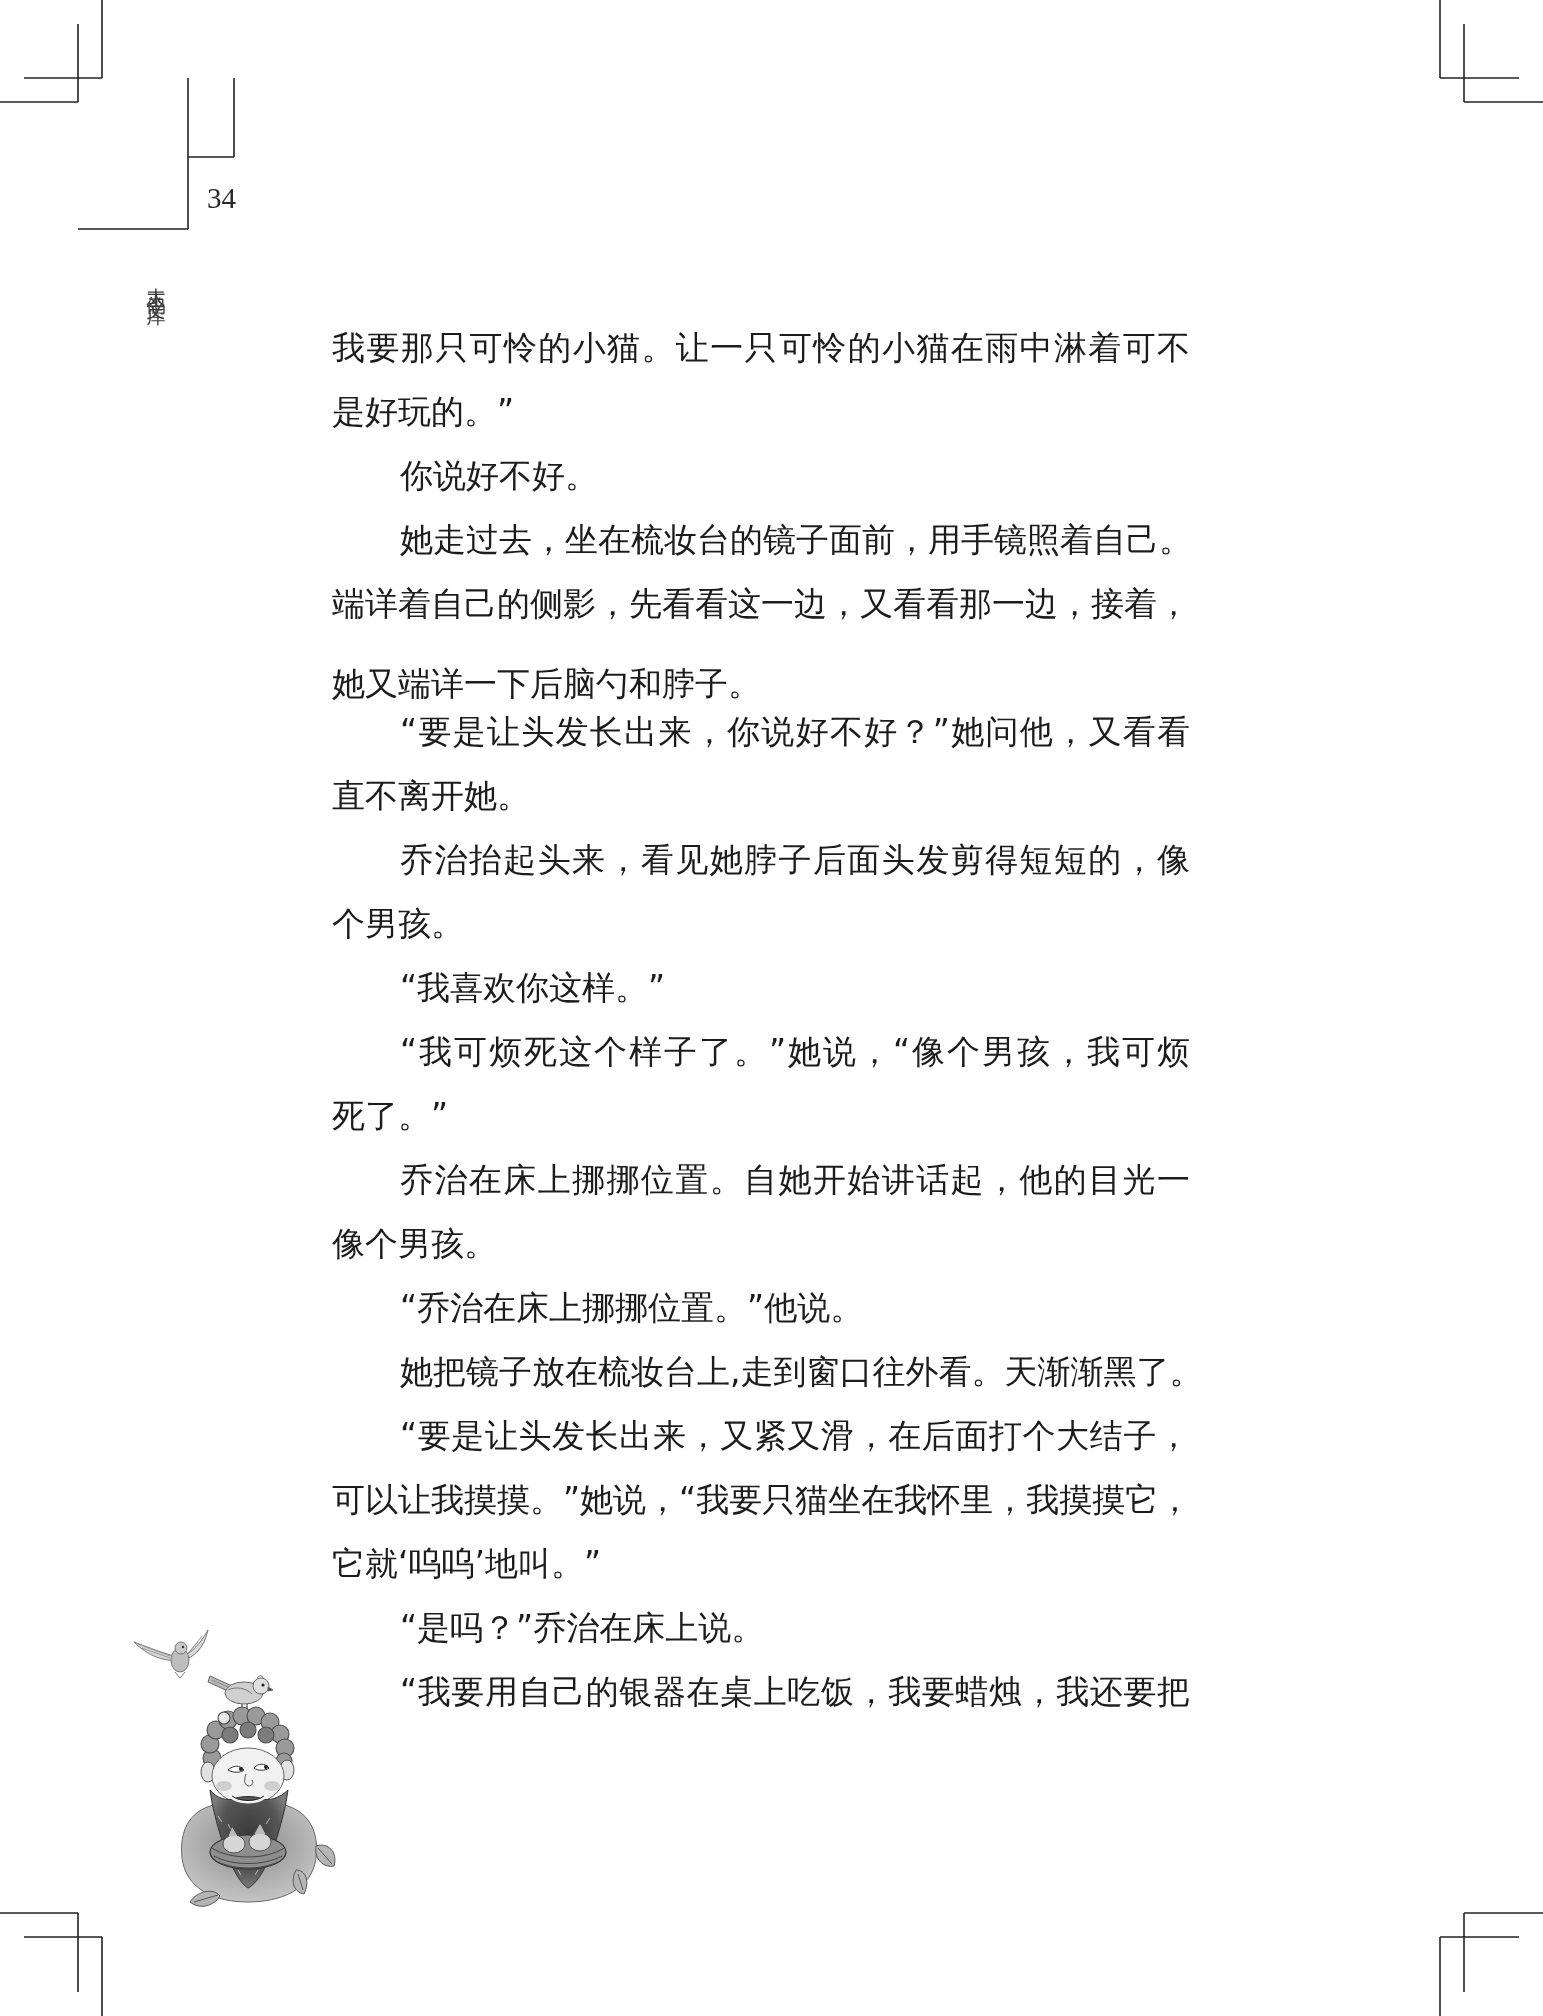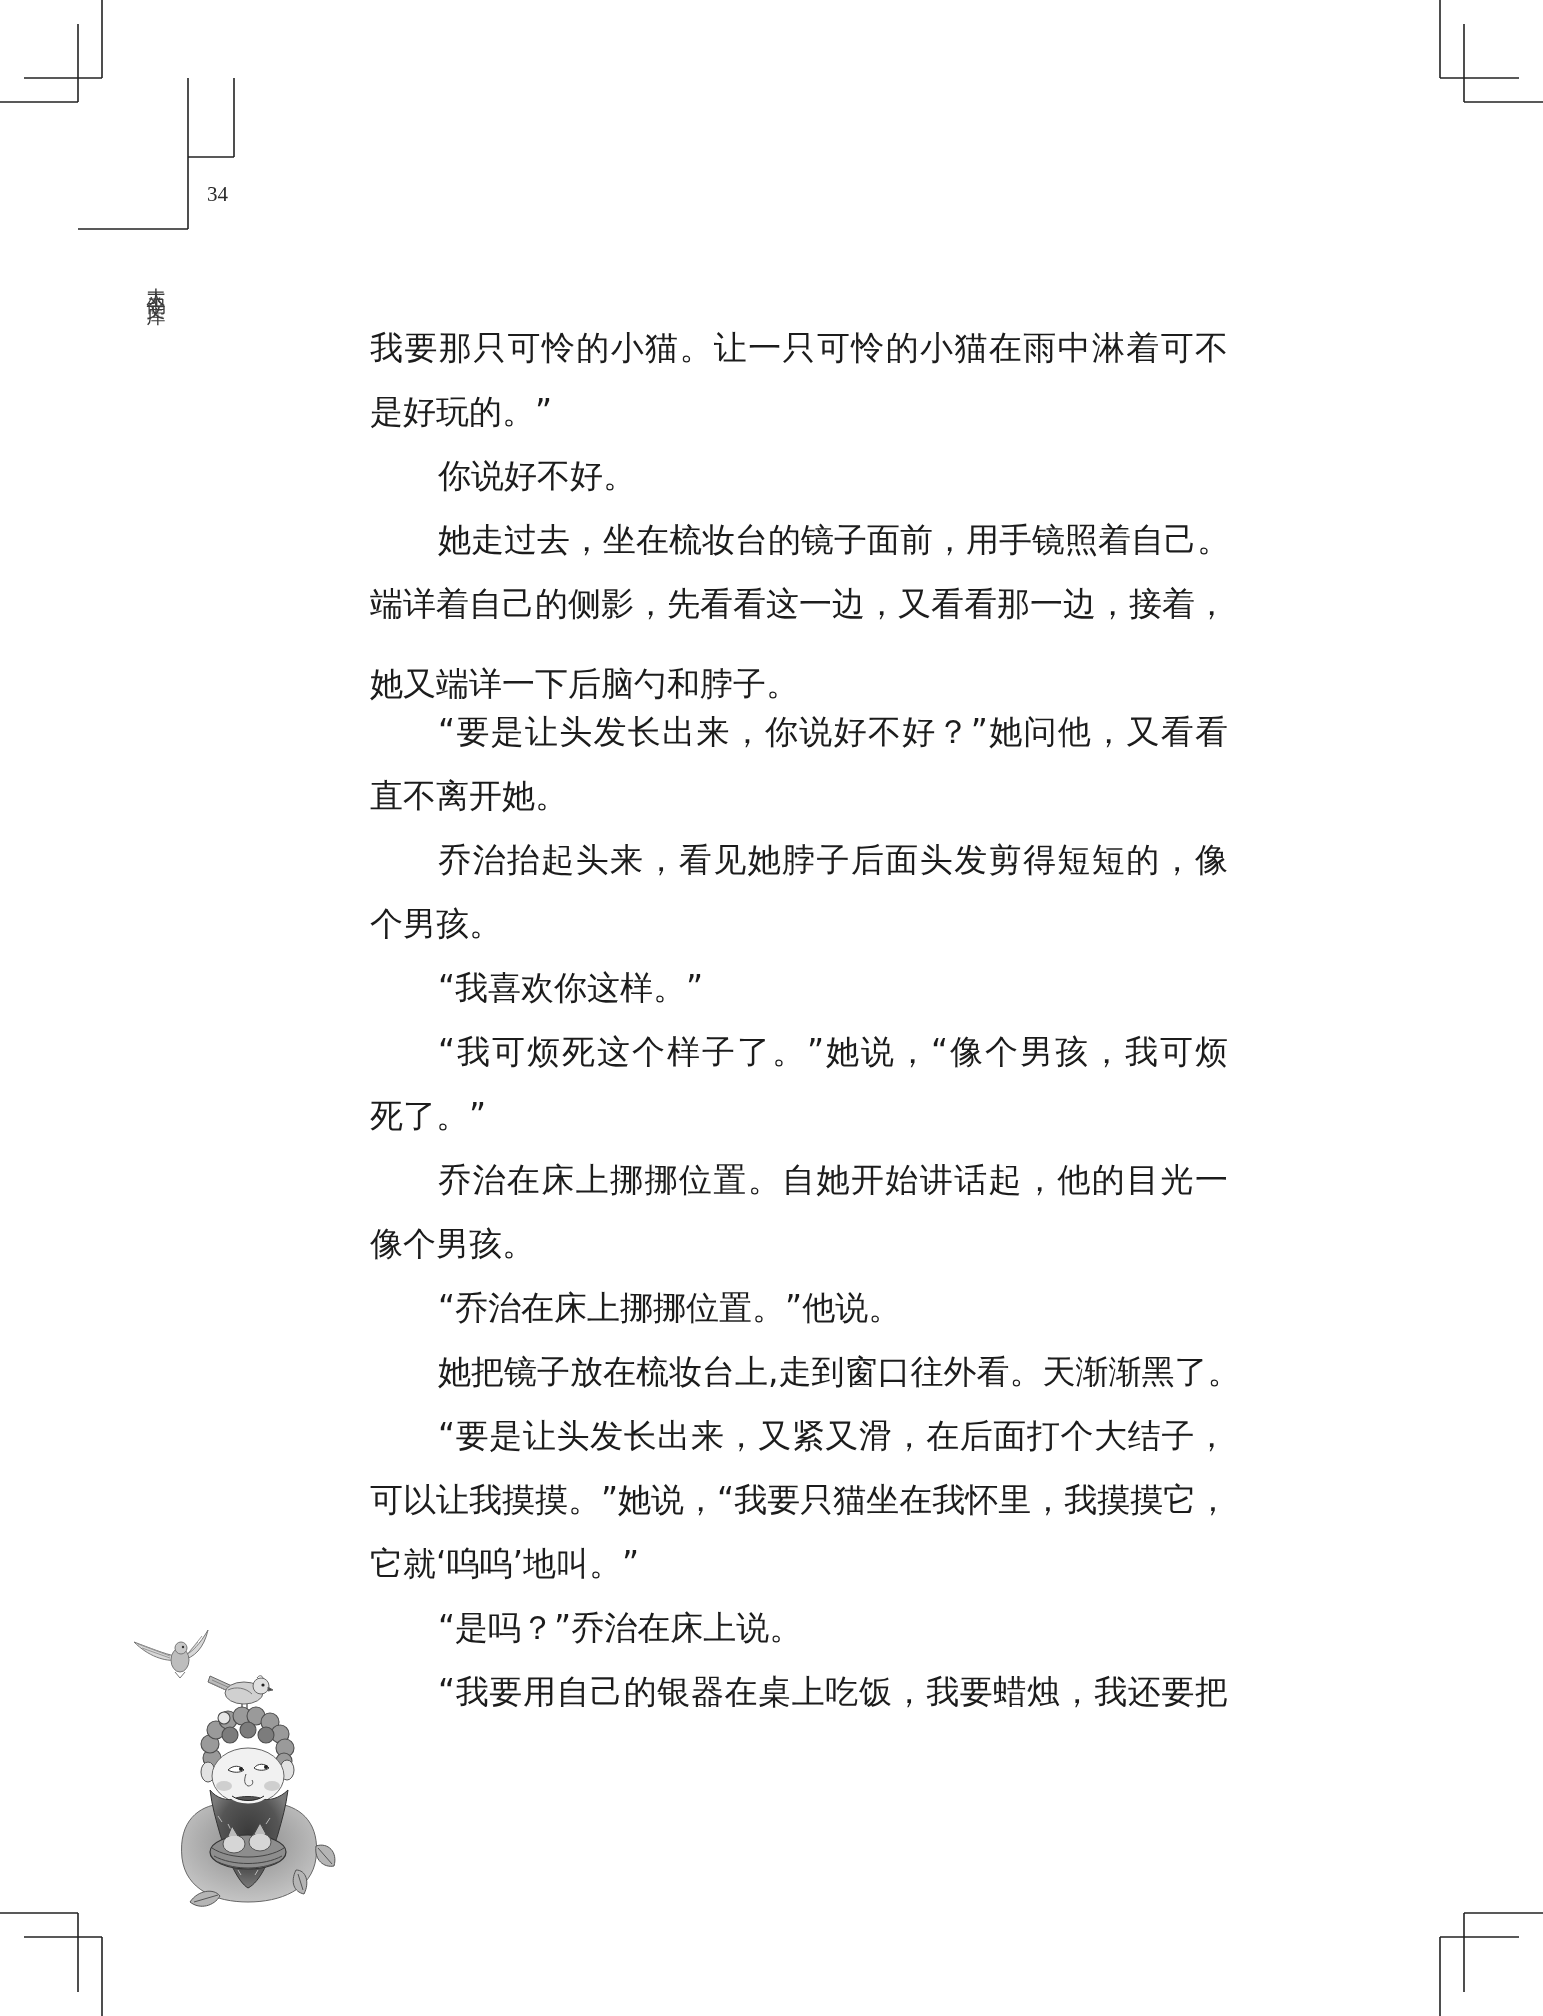--- a/index.html
+++ b/index.html
@@ -3,34 +3,34 @@
 <meta charset="utf-8">
 <style>
   html, body { margin: 0; padding: 0; background: #ffffff; }
   body { width: 1543px; height: 2016px; position: relative; overflow: hidden; }
   .page { position: absolute; left: 0; top: 0; width: 1543px; height: 2016px; background: #fff; }
   .marks { position: absolute; left: 0; top: 0; width: 1543px; height: 2016px; }
   .marks line { stroke: #222; stroke-width: 1.6; }
   .page-number {
     position: absolute; left: 207px; top: 184px;
     font-family: "Liberation Serif", "DejaVu Serif", serif;
-    font-size: 21px; line-height: 1; color: #2a2a2a;
+    font-size: 29px; line-height: 1; color: #2a2a2a;
   }
   .series-title {
     position: absolute; left: 146px; top: 272px;
     writing-mode: vertical-rl; text-orientation: upright;
     font-family: "DejaVu Sans", "Liberation Sans", sans-serif;
     font-size: 19px; letter-spacing: 4.4px; line-height: 22px; color: #3a3a3a;
   }
   .line {
     position: absolute; left: 332px; width: 858px; height: 64px;
     line-height: 64px; white-space: nowrap;
     font-family: "DejaVu Sans", "Liberation Sans", sans-serif;
     font-size: 33px; color: #1c1c1c;
-    text-align: left; box-sizing: border-box; margin-left: 38px;
+    text-align: left; box-sizing: border-box;
   }
   .line.indent { padding-left: 68px; }
   .line.full { text-align: justify; text-align-last: justify; text-justify: inter-character; }
   .illustration { position: absolute; left: 120px; top: 1620px; width: 230px; height: 300px; }
 </style>
 </head>
 <body>
 
 <div class="page">
 

